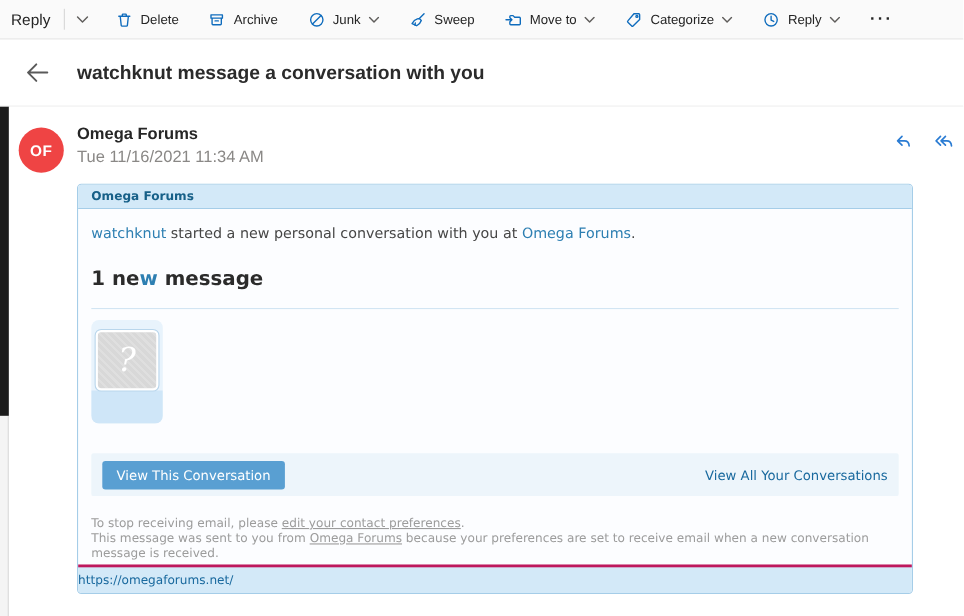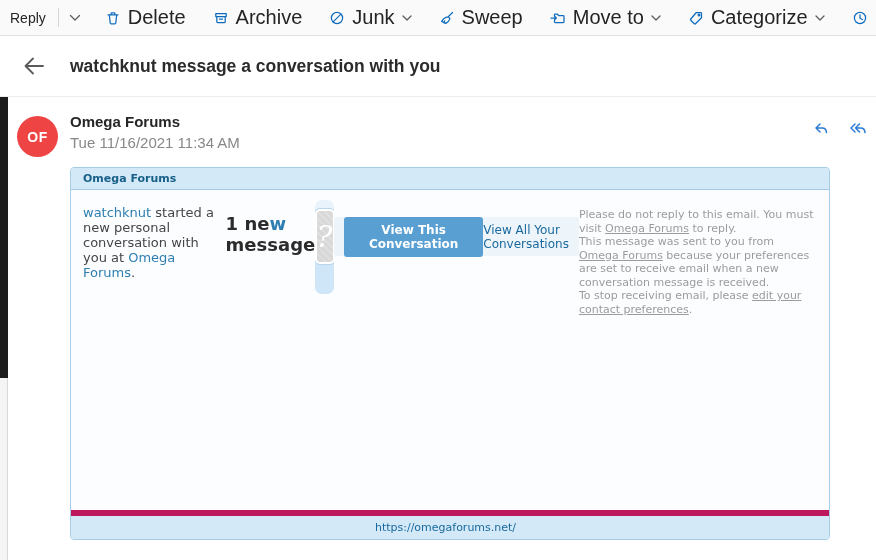--- a/index.html
+++ b/index.html
@@ -3,21 +3,21 @@
 <meta charset="utf-8">
 <style>
   html,body{margin:0;padding:0;background:#fff;}
   #app{position:relative;width:876px;height:560px;overflow:hidden;background:#fff;
        font-family:"Liberation Sans",sans-serif;-webkit-font-smoothing:antialiased;}
 
   
   .toolbar{position:absolute;top:0;left:0;right:0;height:36px;box-sizing:border-box;
            background:#fafafa;border-bottom:1px solid #e0e0e0;display:flex;align-items:center;
            padding-left:10px;}
-  .tb-btn{display:flex;align-items:center;gap:7px;font-size:20px;color:#242424;
+  .tb-btn{display:flex;align-items:center;gap:7px;font-size:12px;color:#242424;
           margin-right:27px;cursor:pointer;white-space:nowrap;}
   .tb-btn svg{flex:0 0 auto;}
   .blue-ic{stroke:#0f6cbd;fill:none;stroke-width:1.25;stroke-linecap:round;stroke-linejoin:round;}
   .chev{stroke:#5f5d5b;fill:none;stroke-width:1.3;stroke-linecap:round;stroke-linejoin:round;}
   .reply-group{display:flex;align-items:center;margin-right:24px;}
   .reply-label{font-size:14px;color:#242424;cursor:pointer;}
   .tb-divider{width:1px;height:19px;background:#d6d6d6;margin:0 10px 0 12px;}
   .more-btn{font-size:15px;font-weight:bold;color:#242424;letter-spacing:2px;cursor:pointer;margin-right:0;}
 
   
@@ -41,44 +41,44 @@
   .hdr-icons{position:absolute;top:23px;right:0;display:flex;width:82px;}
   .hdr-icons .ic{margin-left:19px;cursor:pointer;flex:0 0 auto;}
   .hdr-blue{stroke:#2b7cd3;fill:none;stroke-width:1.5;stroke-linecap:round;stroke-linejoin:round;}
 
   
   .email-box{position:absolute;left:61px;top:70px;width:760px;height:373px;box-sizing:border-box;
              border:1px solid #a5cde8;border-radius:4px;background:#fcfdff;
              display:flex;flex-direction:column;font-family:"DejaVu Sans",sans-serif;}
   .box-header{height:21px;line-height:21px;background:#d3e9f8;border-bottom:1px solid #a5cde8;
               border-radius:3px 3px 0 0;padding-left:12px;font-size:11px;font-weight:700;color:#176088;}
-  .box-content{flex:1;padding:0 12px;display:flex;flex-direction:row;}
+  .box-content{flex:1;padding:0 12px;display:flex;flex-direction:column;}
   .intro{margin-top:15px;font-size:13px;color:#464646;}
   .intro a{color:#2d7fb2;text-decoration:none;cursor:pointer;}
   .headline{margin:23px 0 0 0;font-size:18px;font-weight:700;color:#2b2b2b;}
   .headline .hl-link{color:#2d7fb2;cursor:pointer;}
   .rule{margin:16px 0 0 0;border:none;border-top:1px solid #d2e5f3;height:0;}
   .thumb-card{margin-top:10px;width:65px;height:94px;border-radius:7px;overflow:hidden;
               background:#e8f3fc;cursor:pointer;}
   .thumb-top{height:64px;display:flex;align-items:flex-start;justify-content:center;}
   .thumb-box{margin-top:9px;width:53px;height:51px;border-radius:5px;background:#d8d8d8;
              background-image:repeating-linear-gradient(45deg,rgba(255,255,255,.18) 0 2px,transparent 2px 5px);
              border:2px solid #fff;box-shadow:0 0 0 1px #b9d6ec;
              display:flex;align-items:center;justify-content:center;}
   .thumb-glyph{font-family:"DejaVu Serif",serif;font-size:30px;color:#fff;font-style:italic;}
   .thumb-bottom{height:30px;background:#cfe6f8;}
   .cta-row{margin-top:27px;height:39px;background:#edf5fb;border-radius:2px;
            display:flex;align-items:center;justify-content:space-between;padding:0 10px;box-sizing:border-box;}
   .cta-button{background:#599fd2;color:#fff;border:none;border-radius:3px;font-size:12px;
-              font-family:"DejaVu Sans",sans-serif;padding:6px 25px;cursor:pointer;font-weight:bold;}
+              font-family:"DejaVu Sans",sans-serif;padding:6px 13px;cursor:pointer;}
   .cta-link{font-size:12px;font-weight:400;color:#19699e;text-decoration:none;cursor:pointer;}
   .footer-note{margin-top:18px;font-size:11px;line-height:13.5px;color:#9c9c9c;}
   .footer-note a{color:#9c9c9c;text-decoration:underline;cursor:pointer;}
-  .box-footer{height:23px;background:#d3e9f8;border-top:6px solid #be185d;border-radius:0 0 3px 3px;
-              display:flex;align-items:center;justify-content:center;padding-right:9px;}
+  .box-footer{height:23px;background:#d3e9f8;border-top:3px solid #be185d;border-radius:0 0 3px 3px;
+              display:flex;align-items:center;justify-content:flex-start;padding-right:9px;}
   .site-url{font-size:11px;color:#19699e;text-decoration:none;cursor:pointer;}
 </style>
 </head>
 <body>
 
 <div id="app">
 
   <div class="toolbar">
     <div class="reply-group">
       <span class="reply-label">Reply</span>
@@ -206,23 +206,22 @@
           </div>
           <div class="thumb-bottom"></div>
         </div>
 
         <div class="cta-row">
           <button class="cta-button">View This Conversation</button>
           <a class="cta-link">View All Your Conversations</a>
         </div>
 
         <div class="footer-note">
-          <div><span>Please do not reply to this email. You must visit </span><a>Omega Forums</a><span> to reply.</span></div>
+          <div><span>To stop receiving email, please </span><a>edit your contact preferences</a><span>.</span></div>
           <div><span>This message was sent to you from </span><a>Omega Forums</a><span> because your preferences are set to receive email when a new conversation message is received.</span></div>
-          <div><span>To stop receiving email, please </span><a>edit your contact preferences</a><span>.</span></div>
         </div>
       </div>
 
       <div class="box-footer">
         <a class="site-url">https://omegaforums.net/</a>
       </div>
     </div>
   </div>
 </div>
 

